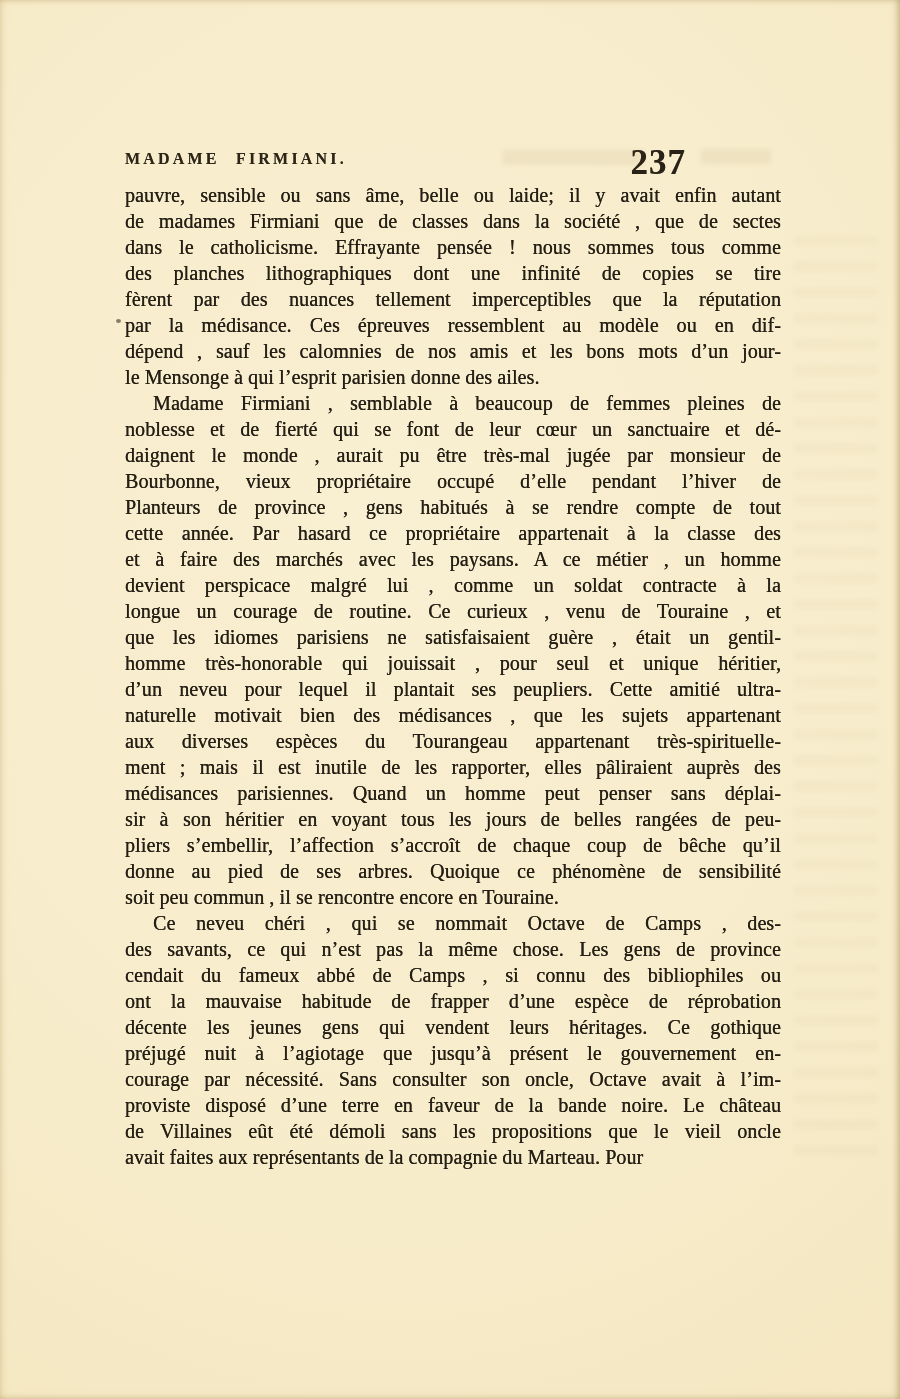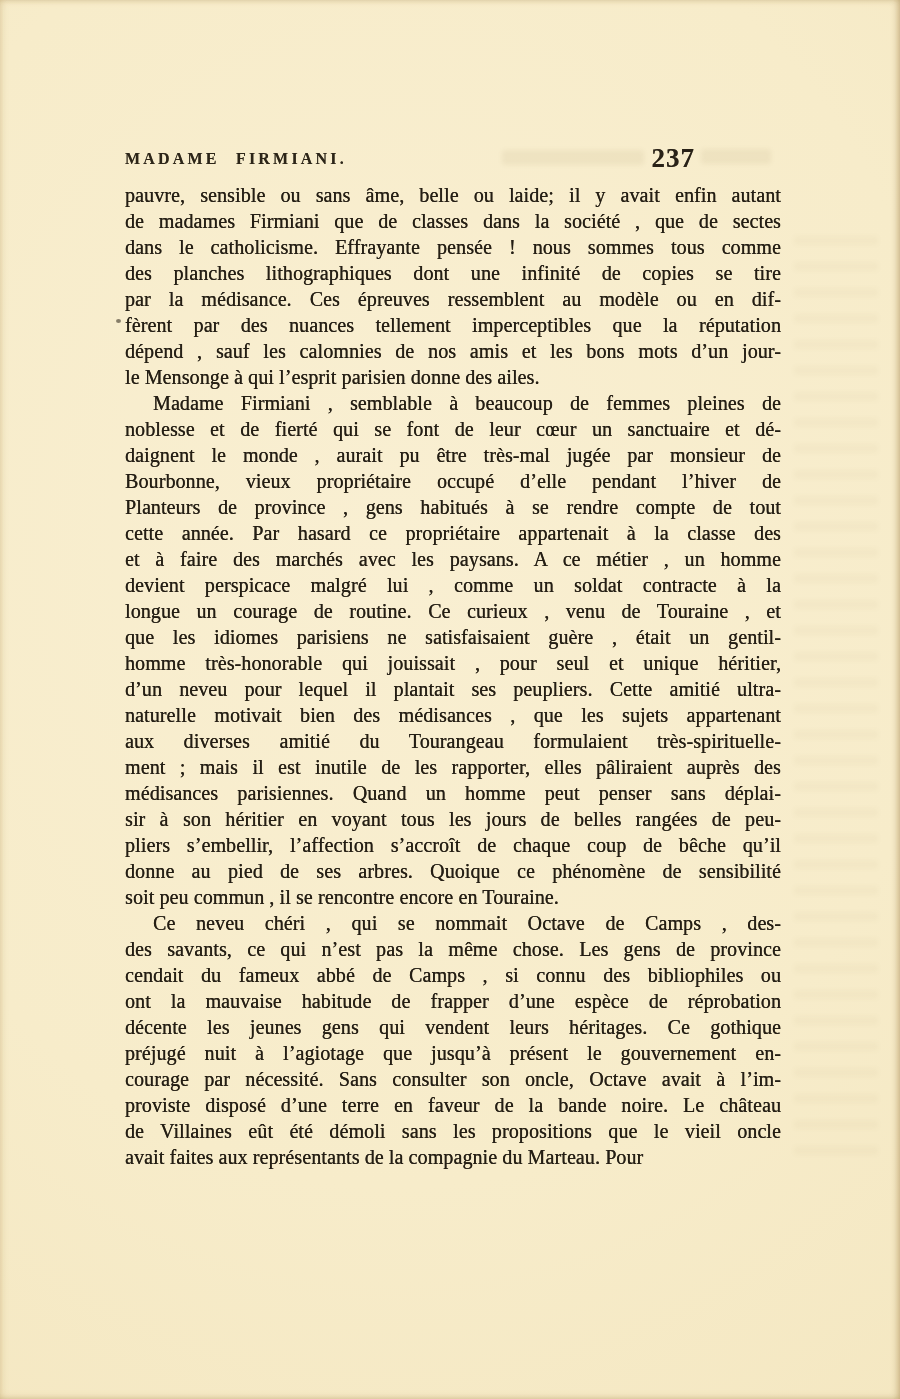--- a/index.html
+++ b/index.html
@@ -44,23 +44,23 @@
     margin-top: 6px;
     font-size: 16px;
     font-weight: bold;
     letter-spacing: 3.2px;
     word-spacing: 9px;
     color: #2c2518;
     text-shadow: 0 0 0.4px rgba(40,32,18,0.55);
   }
   .folio {
     position: absolute;
-    right: 0;
+    right: 9px;
     top: -1px;
-    font-size: 27px;
+    font-size: 35px;
     font-weight: bold;
     letter-spacing: 1px;
     color: #292217;
     text-shadow: 0 0 0.4px rgba(40,32,18,0.5);
   }
 
   
   .text-block {
     position: absolute;
     left: 125px;
@@ -126,40 +126,40 @@
   <div class="ghost ghost-head" style="left:502px; top:150px; width:142px; height:15px;"></div>
   <div class="ghost ghost-head" style="left:701px; top:149px; width:70px; height:15px;"></div>
   <div class="ghost ghost-column" style="left:794px; top:236px; width:84px; height:930px;"></div>
 
   <main class="text-block">
     <div class="paragraph continued">
         <div class="line">pauvre, sensible ou sans âme, belle ou laide; il y avait enfin autant</div>
         <div class="line">de madames Firmiani que de classes dans la société , que de sectes</div>
         <div class="line">dans le catholicisme. Effrayante pensée ! nous sommes tous comme</div>
         <div class="line">des planches lithographiques dont une infinité de copies se tire</div>
+        <div class="line">fèrent par des nuances tellement imperceptibles que la réputation</div>
         <div class="line">par la médisance. Ces épreuves ressemblent au modèle ou en dif-</div>
-        <div class="line">fèrent par des nuances tellement imperceptibles que la réputation</div>
         <div class="line">dépend , sauf les calomnies de nos amis et les bons mots d’un jour-</div>
         <div class="line line-last">le Mensonge à qui l’esprit parisien donne des ailes.</div>
       </div>
     <div class="paragraph indented">
         <div class="line">Madame Firmiani , semblable à beaucoup de femmes pleines de</div>
         <div class="line">noblesse et de fierté qui se font de leur cœur un sanctuaire et dé-</div>
         <div class="line">daignent le monde , aurait pu être très-mal jugée par monsieur de</div>
         <div class="line">Bourbonne, vieux propriétaire occupé d’elle pendant l’hiver de</div>
         <div class="line">Planteurs de province , gens habitués à se rendre compte de tout</div>
         <div class="line">cette année. Par hasard ce propriétaire appartenait à la classe des</div>
         <div class="line">et à faire des marchés avec les paysans. A ce métier , un homme</div>
         <div class="line">devient perspicace malgré lui , comme un soldat contracte à la</div>
         <div class="line">longue un courage de routine. Ce curieux , venu de Touraine , et</div>
         <div class="line">que les idiomes parisiens ne satisfaisaient guère , était un gentil-</div>
         <div class="line">homme très-honorable qui jouissait , pour seul et unique héritier,</div>
         <div class="line">d’un neveu pour lequel il plantait ses peupliers. Cette amitié ultra-</div>
         <div class="line">naturelle motivait bien des médisances , que les sujets appartenant</div>
-        <div class="line">aux diverses amitié du Tourangeau formulaient très-spirituelle-</div>
+        <div class="line">aux diverses espèces du Tourangeau appartenant très-spirituelle-</div>
         <div class="line">ment ; mais il est inutile de les rapporter, elles pâliraient auprès des</div>
         <div class="line">médisances parisiennes. Quand un homme peut penser sans déplai-</div>
         <div class="line">sir à son héritier en voyant tous les jours de belles rangées de peu-</div>
         <div class="line">pliers s’embellir, l’affection s’accroît de chaque coup de bêche qu’il</div>
         <div class="line">donne au pied de ses arbres. Quoique ce phénomène de sensibilité</div>
         <div class="line line-last">soit peu commun , il se rencontre encore en Touraine.</div>
       </div>
     <div class="paragraph indented">
         <div class="line">Ce neveu chéri , qui se nommait Octave de Camps , des-</div>
         <div class="line">des savants, ce qui n’est pas la même chose. Les gens de province</div>

